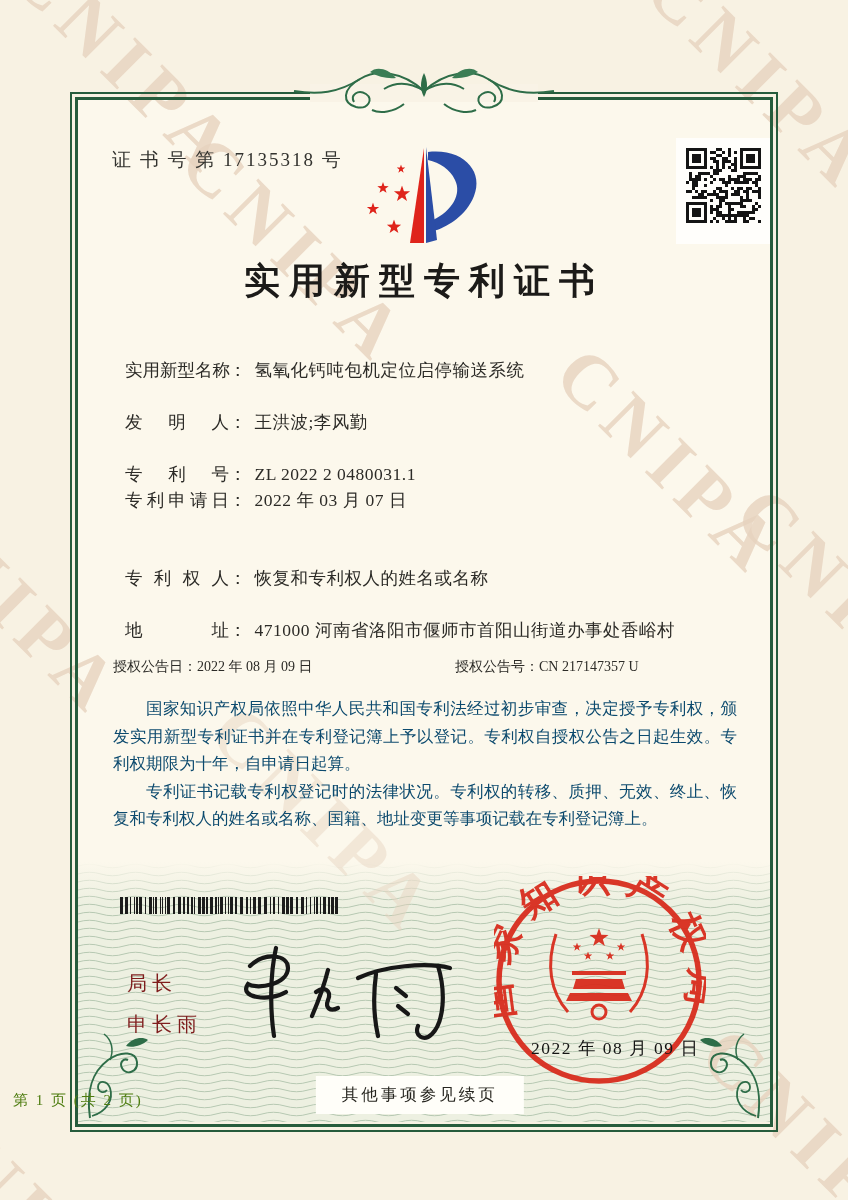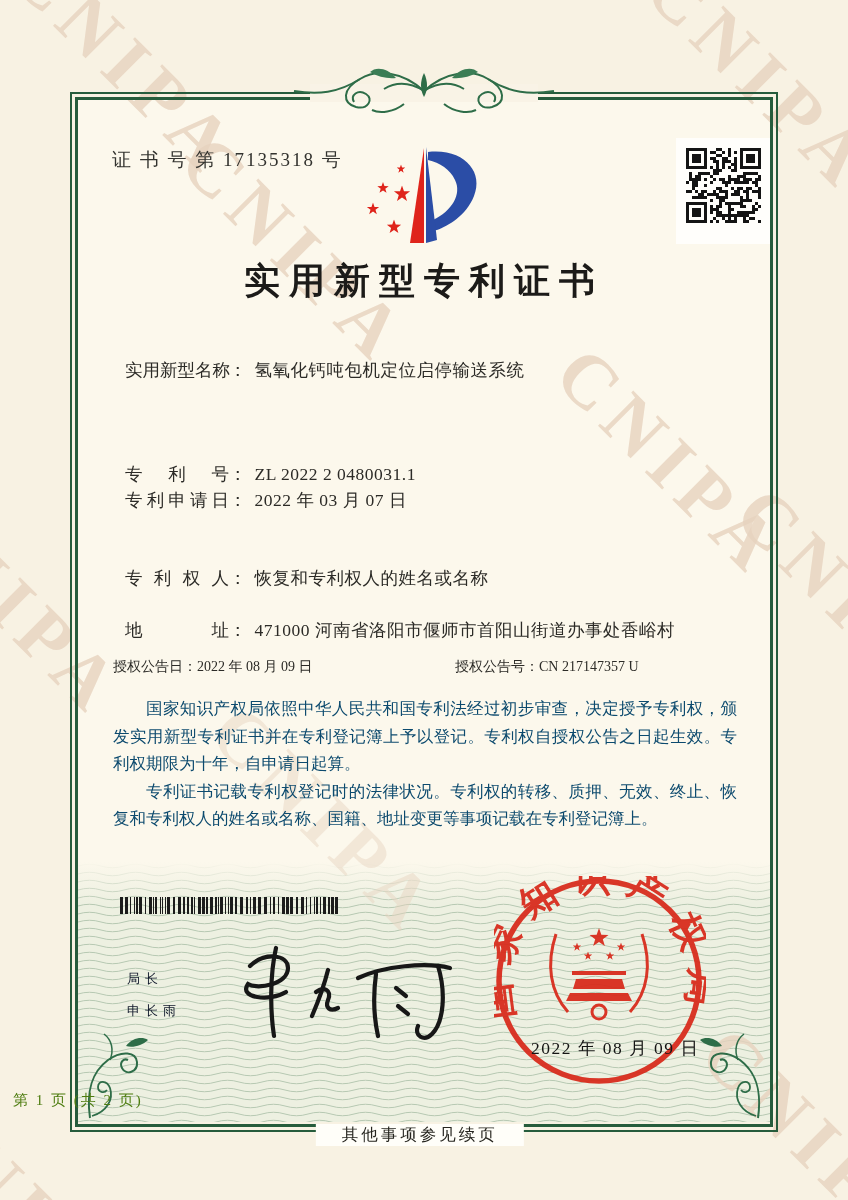--- a/index.html
+++ b/index.html
@@ -19,27 +19,27 @@
   .title{left:0;top:257px;width:100%;text-align:center;font-size:36px;font-weight:bold;letter-spacing:9px;color:#1c1b19;}
   .frow{left:113px;font-size:17.5px;color:#2c2b27;white-space:nowrap;}
   .flabel{display:inline-block;width:104px;text-align:justify;text-align-last:justify;vertical-align:top;margin-left:12px;}
   .fcolon{display:inline-block;margin-right:8px;}
   .fvalue{letter-spacing:.5px;}
   .grow{left:113px;top:658px;font-size:14px;color:#2c2b27;white-space:nowrap;}
   .gpair2{position:absolute;left:342px;top:0;}
   .paras{left:113px;top:695px;width:624px;font-size:16.5px;line-height:27.5px;color:#0c4a6e;text-align:justify;z-index:5;}
   .paras p{margin:0;text-indent:2em;}
   .barcode{left:120px;top:897px;z-index:5;}
-  .director{left:127px;top:970px;font-size:13px;letter-spacing:5px;color:#0f172a;z-index:5;}
+  .director{left:127px;top:970px;font-size:20px;letter-spacing:5px;color:#7f1d1d;z-index:5;}
   .director div{margin-bottom:14px;}
   .sig{left:230px;top:938px;z-index:6;}
   .seal{left:494px;top:876px;z-index:6;}
   .seal-date{left:531px;top:1036px;font-size:17.5px;letter-spacing:1.5px;color:#141414;z-index:7;white-space:nowrap;}
   .pageno{left:0;top:1091px;width:100%;text-align:left;font-size:15px;letter-spacing:2px;color:#4d7c0f;z-index:5;padding-left:13px;}
-  .footnote{left:50%;top:1124px;transform:translateX(-52%);background:#fffef9;padding:0 26px;font-size:16.5px;letter-spacing:3px;color:#26251f;z-index:5;}
+  .footnote{left:50%;top:1076px;transform:translateX(-52%);background:#fffef9;padding:8px 26px;font-size:16.5px;letter-spacing:3px;color:#26251f;z-index:5;}
   .ornament{left:284px;top:64px;z-index:4;}
   .flourish{z-index:4;}
 </style>
 </head>
 <body>
 
 <div class="page">
 
   <svg width="0" height="0" style="position:absolute">
     <defs>
@@ -354,20 +354,23 @@
       <use href="#st" x="8.5" y="66.5" width="13" height="13"></use>
       <use href="#st" x="28.5" y="83.5" width="15" height="15"></use>
     </g>
   </svg>
 
   <div class="abs title">实用新型专利证书</div>
 
   <div class="abs frow" style="top:358px">
     <span class="flabel">实用新型名称</span><span class="fcolon">：</span><span class="fvalue">氢氧化钙吨包机定位启停输送系统</span>
   </div>
+  <div class="abs frow" style="top:410px">
+    <span class="flabel">发明人</span><span class="fcolon">：</span><span class="fvalue">王洪波;李风勤</span>
+  </div>
   <div class="abs frow" style="top:462px">
     <span class="flabel">专利号</span><span class="fcolon">：</span><span class="fvalue">ZL 2022 2 0480031.1</span>
   </div>
   <div class="abs frow" style="top:488px">
     <span class="flabel">专利申请日</span><span class="fcolon">：</span><span class="fvalue">2022 年 03 月 07 日</span>
   </div>
   <div class="abs frow" style="top:566px">
     <span class="flabel">专利权人</span><span class="fcolon">：</span><span class="fvalue">恢复和专利权人的姓名或名称</span>
   </div>
   <div class="abs frow" style="top:618px">

